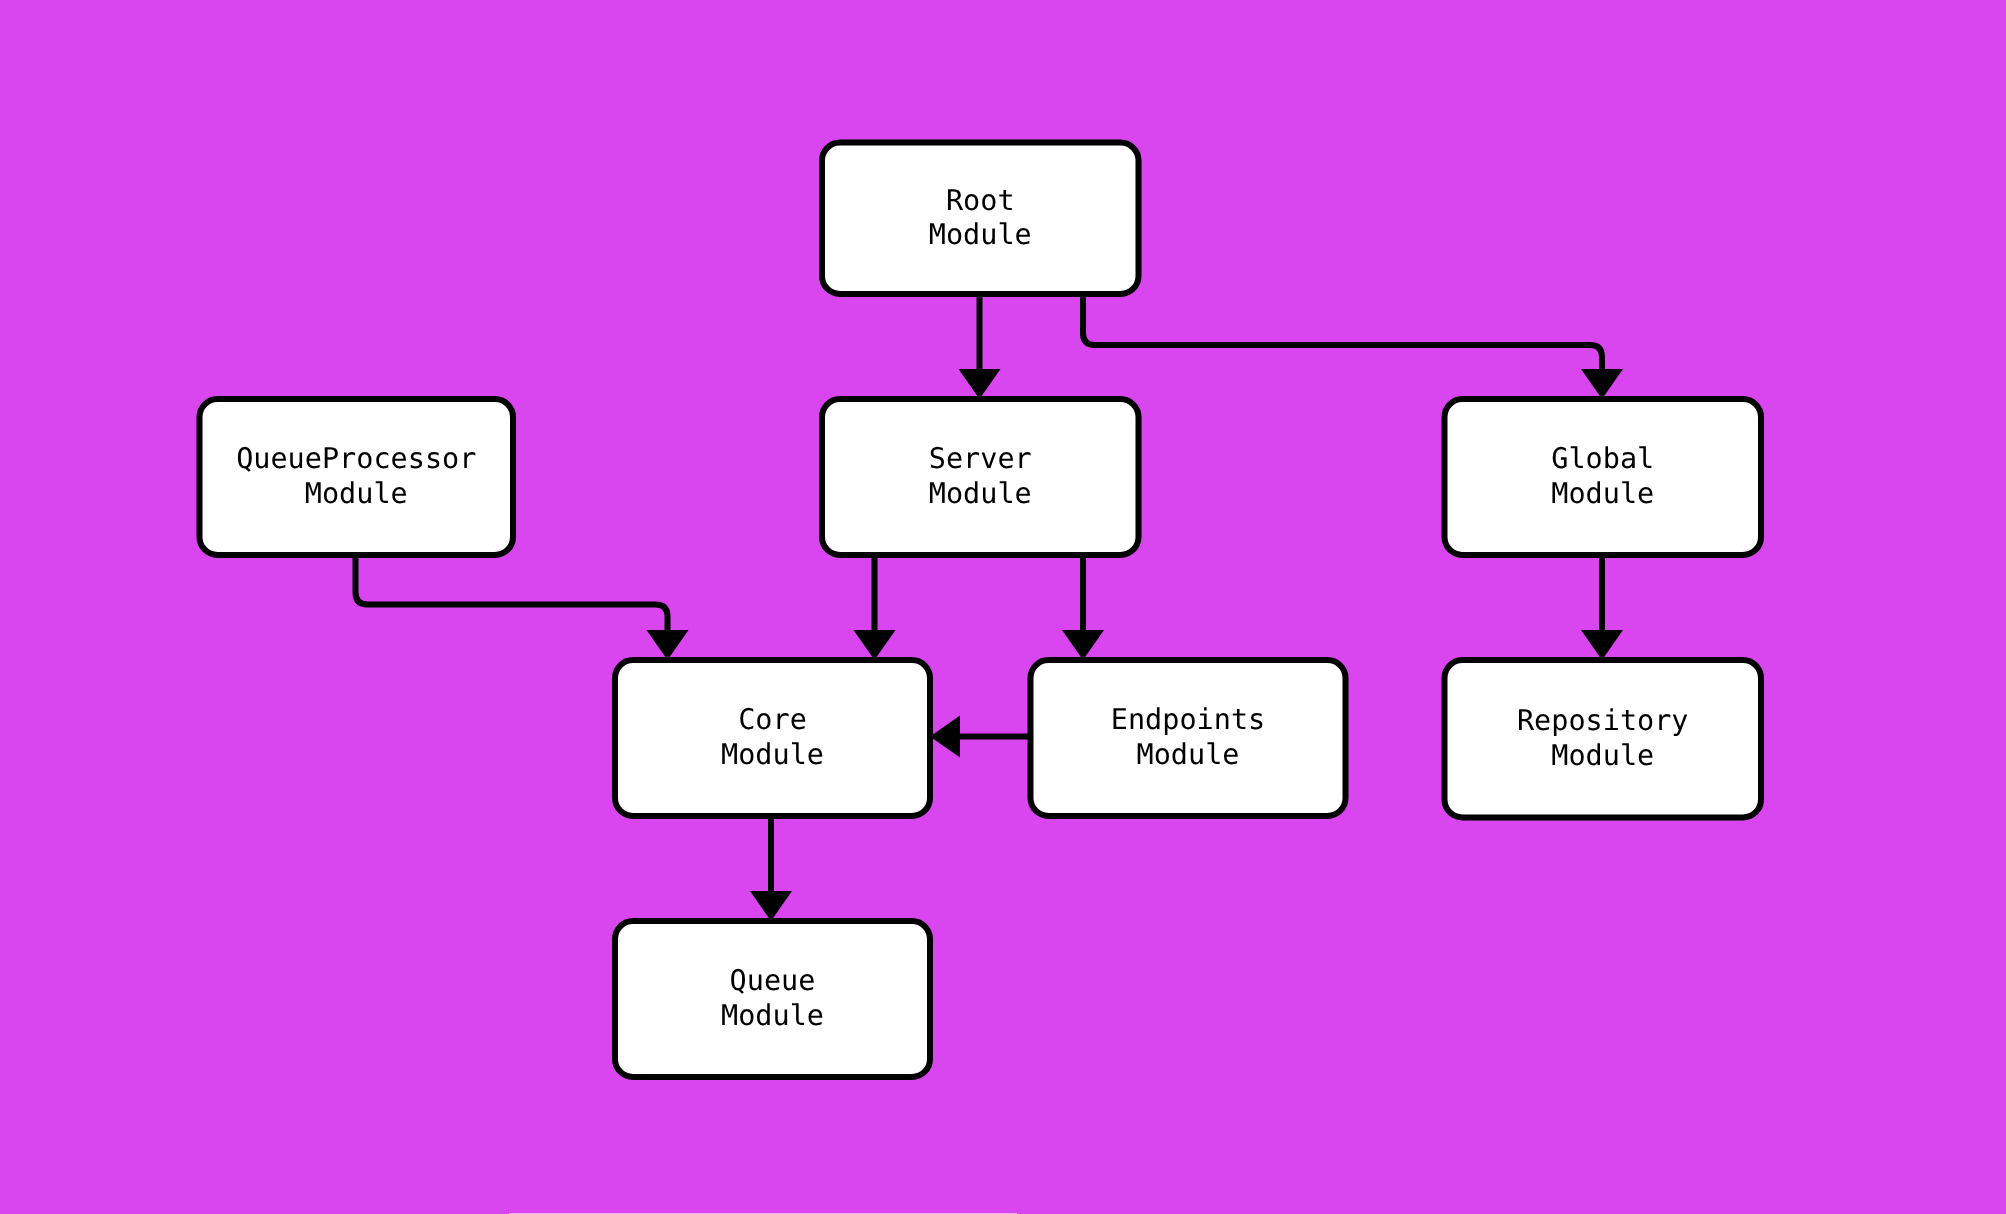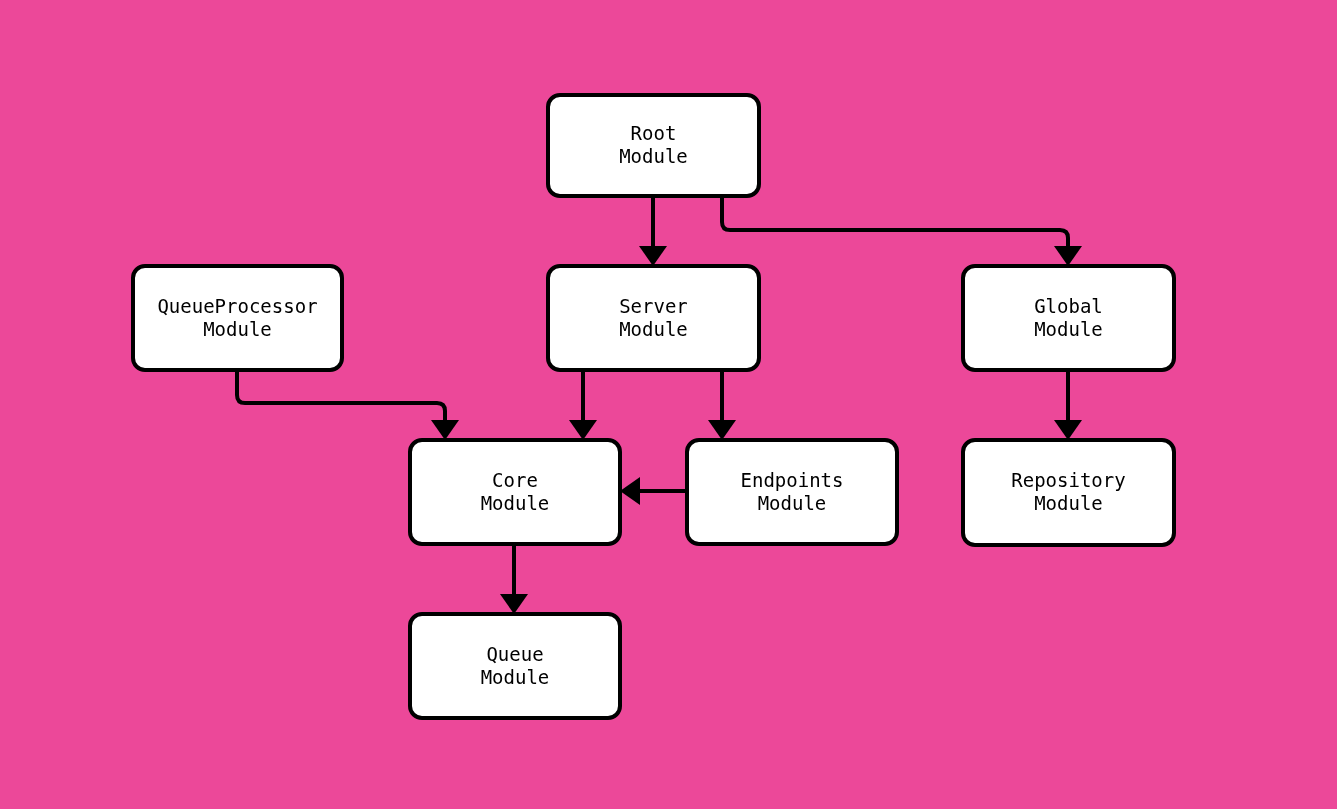--- a/index.html
+++ b/index.html
@@ -11,21 +11,21 @@
   body {
     width: 1337px;
     height: 809px;
     overflow: hidden;
     font-family: "DejaVu Sans Mono", "Liberation Mono", monospace;
   }
   #diagram-root {
     position: relative;
     width: 1337px;
     height: 809px;
-    background: #ec4899;
+    background: #d946ef;
   }
   svg#graph {
     display: block;
     width: 1337px;
     height: 809px;
   }
   .node-box {
     fill: #ffffff;
     stroke: #000000;
     stroke-width: 4;

